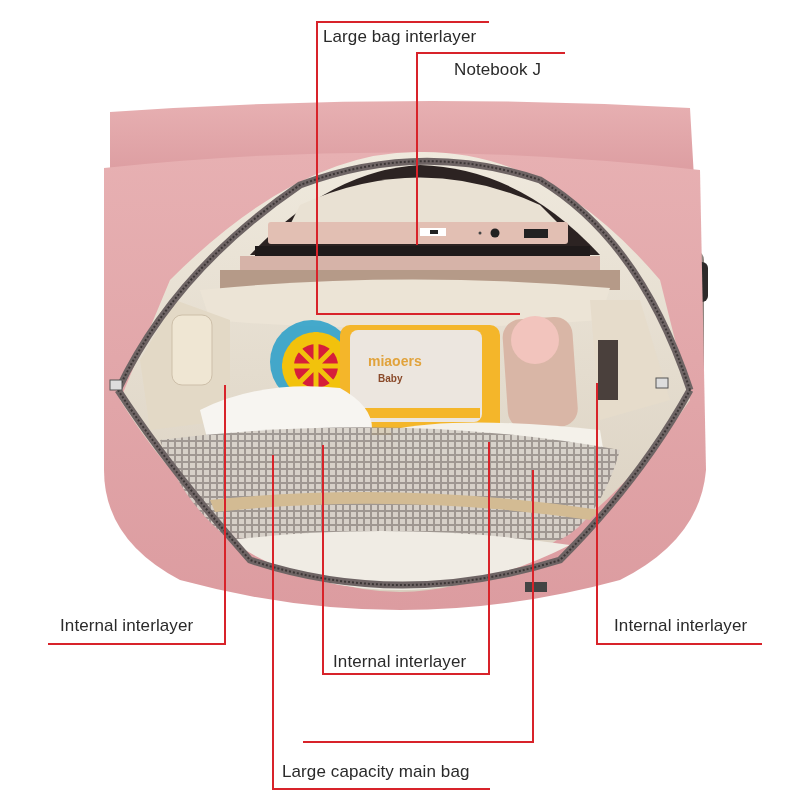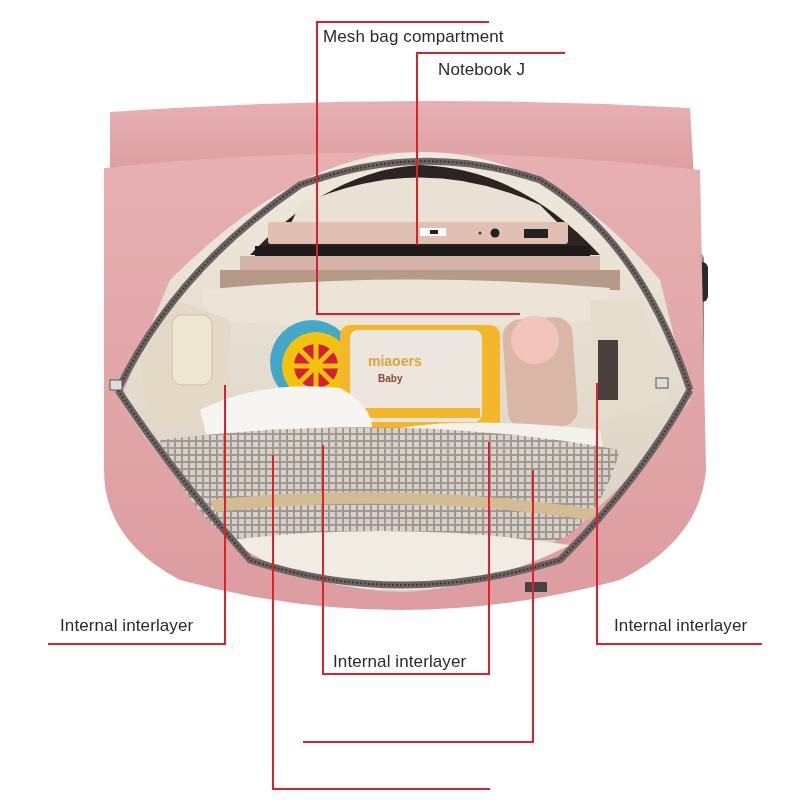--- a/index.html
+++ b/index.html
@@ -92,38 +92,39 @@
     <path d="M118 390 Q170 470 250 560 Q400 610 560 560 Q640 480 690 390" fill="none" stroke="#3c3636" stroke-width="2" stroke-dasharray="2 2"></path>
 
     <rect x="110" y="380" width="12" height="10" fill="#ddd" stroke="#555"></rect>
     <rect x="656" y="378" width="12" height="10" fill="#ddd" stroke="#555"></rect>
     <rect x="525" y="582" width="22" height="10" fill="#444"></rect>
   </svg>
 
   <div class="lead" style="left:316px; top:21px; width:173px; height:2px;"></div>
   <div class="lead" style="left:316px; top:21px; width:2px; height:294px;"></div>
   <div class="lead" style="left:316px; top:313px; width:204px; height:2px;"></div>
-  <span class="label" style="left:323px; top:27px;">Mesh bag compartment</span>
+  <span class="label" style="left:323px; top:27px;">Large bag interlayer</span>
 
   <div class="lead" style="left:416px; top:52px; width:149px; height:2px;"></div>
   <div class="lead" style="left:416px; top:52px; width:2px; height:193px;"></div>
-  <span class="label" style="left:438px; top:60px;">Notebook J</span>
+  <span class="label" style="left:454px; top:60px;">Notebook J</span>
 
   <div class="lead" style="left:224px; top:385px; width:2px; height:260px;"></div>
   <div class="lead" style="left:48px; top:643px; width:178px; height:2px;"></div>
   <span class="label" style="left:60px; top:616px;">Internal interlayer</span>
 
   <div class="lead" style="left:596px; top:383px; width:2px; height:262px;"></div>
   <div class="lead" style="left:596px; top:643px; width:166px; height:2px;"></div>
   <span class="label" style="left:614px; top:616px;">Internal interlayer</span>
 
   <div class="lead" style="left:322px; top:445px; width:2px; height:230px;"></div>
   <div class="lead" style="left:488px; top:442px; width:2px; height:233px;"></div>
   <div class="lead" style="left:322px; top:673px; width:168px; height:2px;"></div>
   <span class="label" style="left:333px; top:652px;">Internal interlayer</span>
 
   <div class="lead" style="left:532px; top:470px; width:2px; height:273px;"></div>
   <div class="lead" style="left:303px; top:741px; width:231px; height:2px;"></div>
 
   <div class="lead" style="left:272px; top:455px; width:2px; height:335px;"></div>
   <div class="lead" style="left:272px; top:788px; width:218px; height:2px;"></div>
+  <span class="label" style="left:282px; top:762px;">Large capacity main bag</span>
 
 </div>
 
 </body></html>

